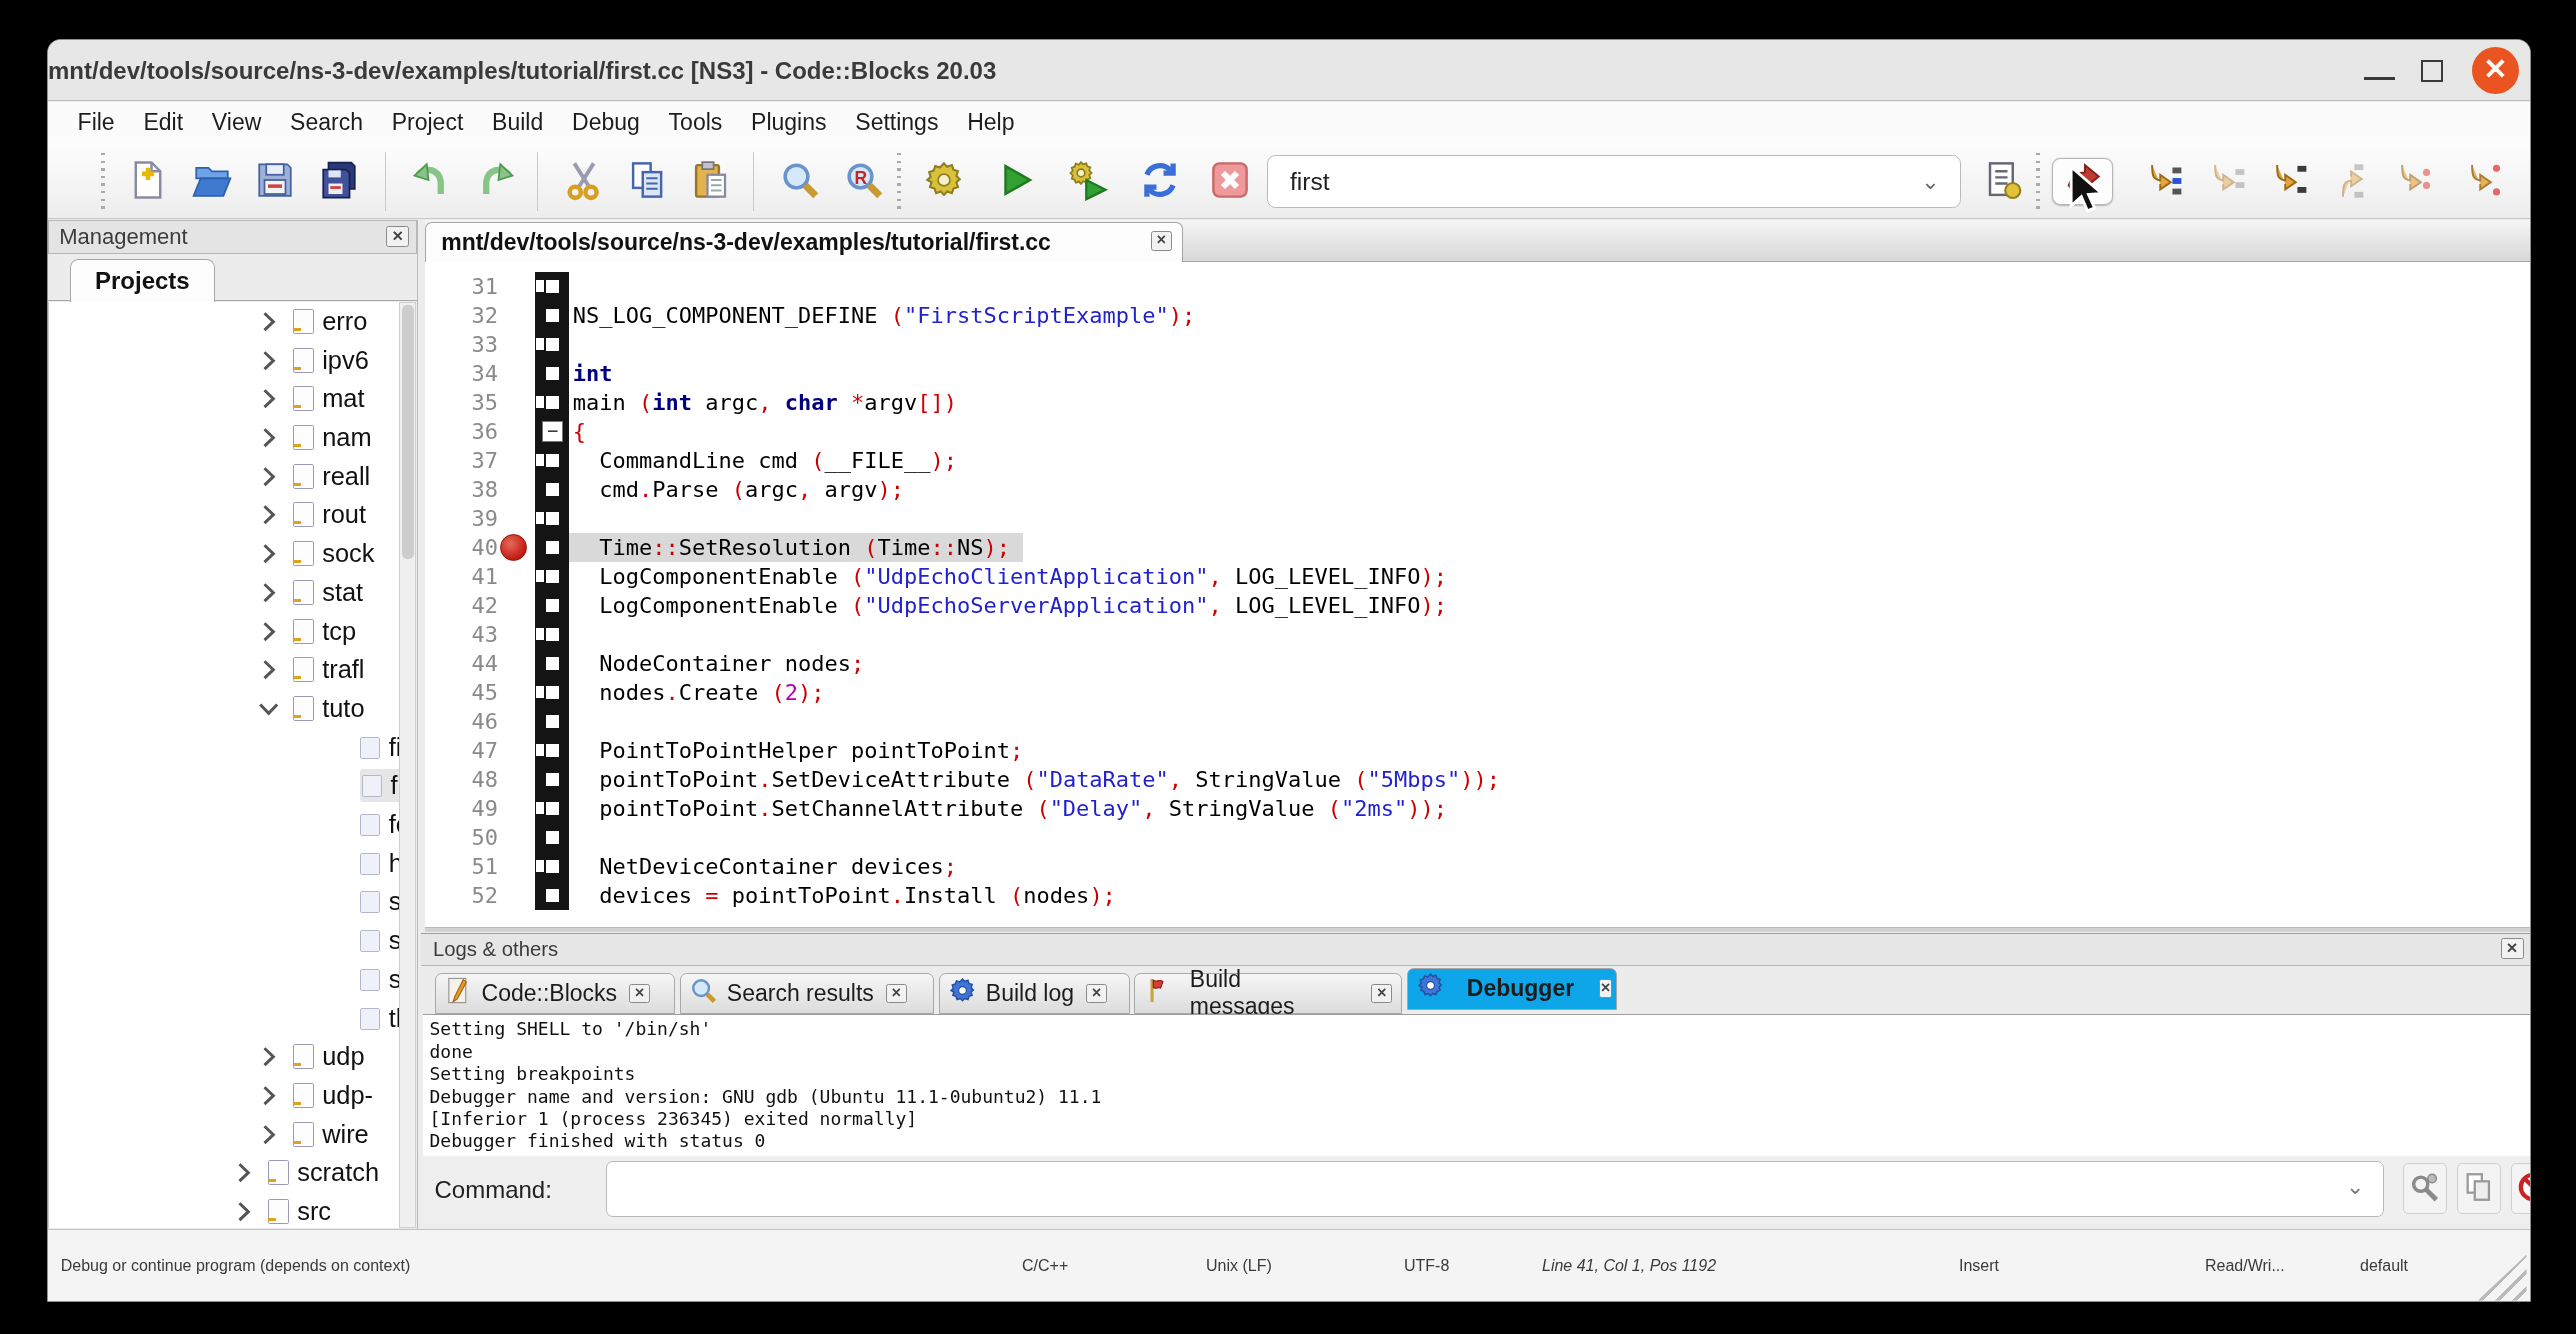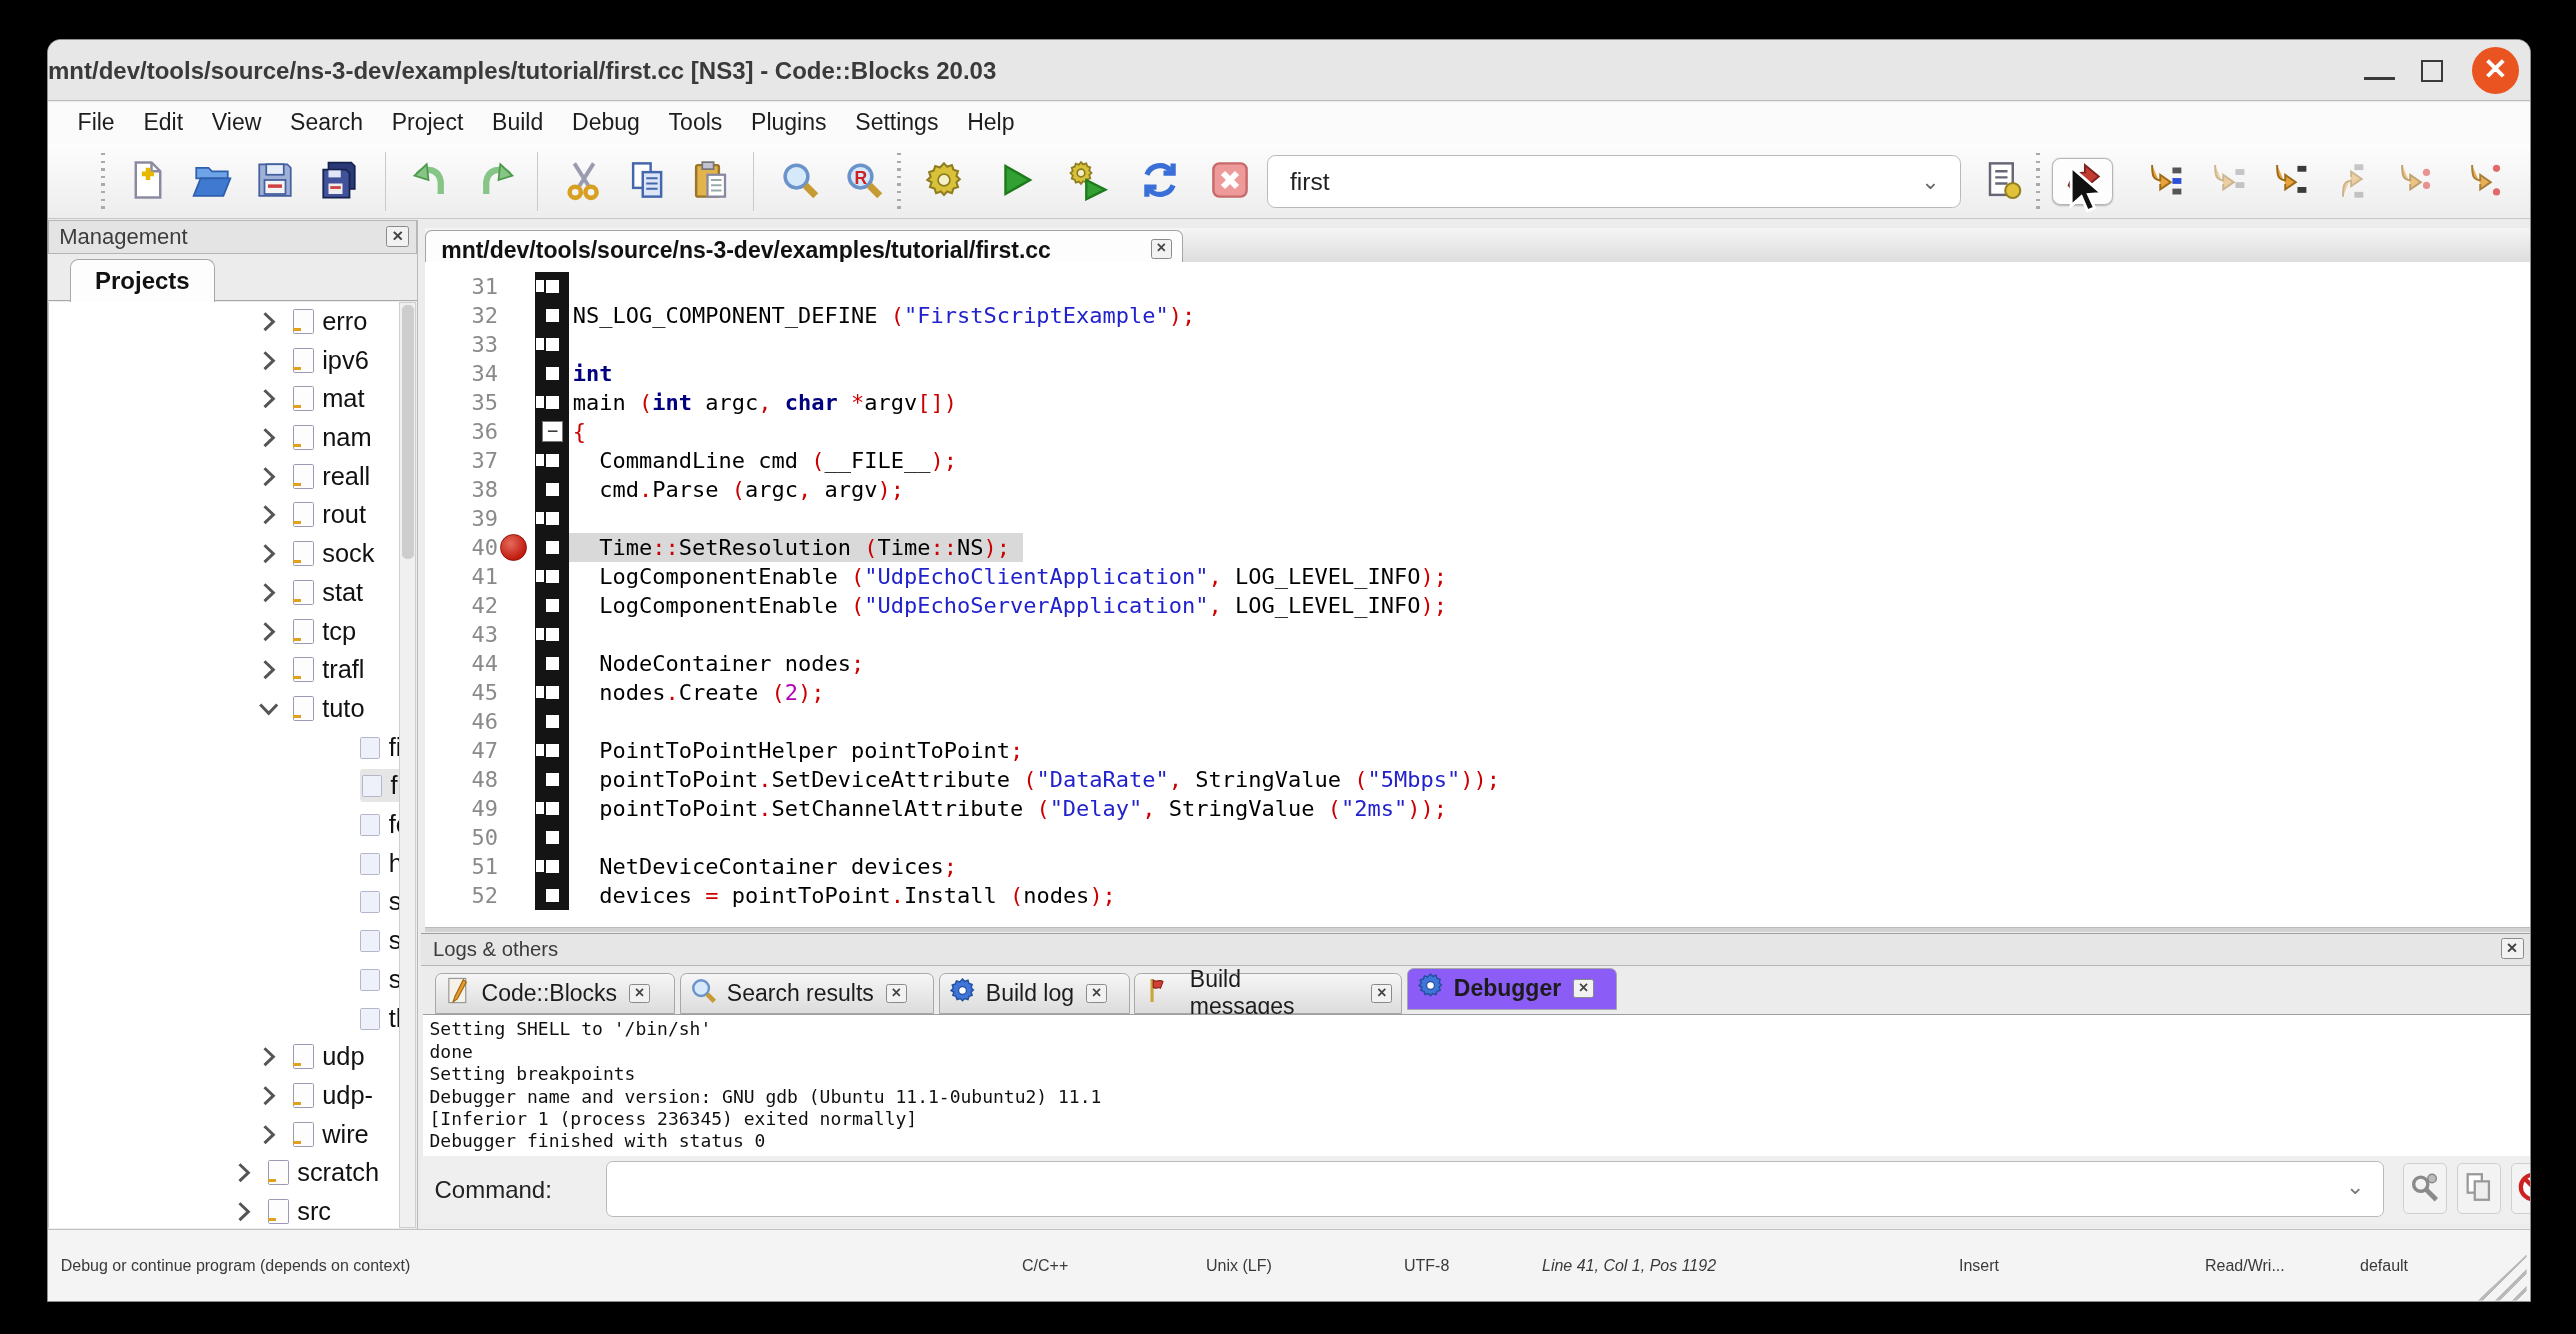--- a/index.html
+++ b/index.html
@@ -54,21 +54,21 @@
   .chev.exp svg{transform:rotate(90deg);}
   .ticon{width:20.3px;height:24.6px;background:#fdfdfd;border:1.7px solid #9a9ab4;border-radius:1.7px;
     position:relative;margin-right:8.5px;flex:0 0 20.3px;}
   .ticon::after{content:"";position:absolute;left:-1.7px;bottom:1.7px;width:8.5px;height:3.4px;background:#e0a020;}
   .ticon.leaf{width:17px;height:22px;background:#eef0fa;border-color:#b4b6cc;}
   .ticon.leaf::after{display:none;}
   .vscroll{position:absolute;right:0.8px;top:82px;width:17px;height:926px;background:#f0f0f0;border:0.8px solid #cfcfcf;}
   .vscroll::after{content:"";position:absolute;left:1.7px;top:1.7px;width:12px;height:254px;background:#cdcdcd;border-radius:5.1px;}
   
   .edit-tabbar{position:absolute;left:377px;top:180px;width:2107px;height:42px;
-    background:linear-gradient(#f5f5f5,#d8d8d8);border-bottom:0.8px solid #a5a5a5;margin-top:8px;}
+    background:linear-gradient(#f5f5f5,#d8d8d8);border-bottom:0.8px solid #a5a5a5;}
   .edit-tab{position:absolute;left:0;top:1.7px;width:758px;height:41px;background:#fdfdfd;
     border:0.8px solid #a5a5a5;border-bottom:none;border-radius:6.8px 6.8px 0 0;
     font-size:23px;font-weight:bold;color:#111;line-height:39px;padding-left:15.2px;}
   .edit-tab .xbox{position:absolute;right:10.2px;top:8.5px;width:21px;height:19.5px;line-height:16px;font-size:12.7px;}
   .editor{position:absolute;left:377px;top:222px;width:2107px;height:666px;background:#fff;overflow:hidden;}
   .codepane{position:absolute;left:0;top:10.2px;width:100%;}
   .cline{position:relative;height:29px;display:flex;font-family:"DejaVu Sans Mono",monospace;font-size:22px;
     line-height:29px;white-space:pre;}
   .lnum{flex:0 0 85px;text-align:right;padding-right:12px;color:#8a8a8a;}
   .bpm{flex:0 0 25.4px;position:relative;}
@@ -86,21 +86,21 @@
   .hsash{position:absolute;left:377px;top:887px;width:2107px;height:5.1px;background:#d2d2d2;border-top:0.8px solid #bbb;}
   
   .logs{position:absolute;left:373px;top:893px;width:2111px;height:293px;background:#ececec;border-top:0.8px solid #9e9e9e;}
   .logs-head{position:absolute;left:0;top:0;width:100%;height:32px;background:#e6e6e6;border-bottom:0.8px solid #b5b5b5;
     font-size:20.3px;color:#3c3c3c;line-height:30.5px;padding-left:12px;}
   .logs-head .xbox{position:absolute;right:8.5px;top:4.2px;}
   .logs-tabs{position:absolute;left:6.8px;top:32px;width:2100px;height:47px;}
   .ltab{position:absolute;top:6.8px;height:41px;background:linear-gradient(#f6f6f6,#dcdcdc);
     border:0.8px solid #a8a8a8;border-radius:6.8px 6.8px 0 0;display:flex;align-items:center;padding:0 8.5px;
     font-size:23px;color:#1c1c1c;}
-  .ltab.active{top:1.7px;height:42px;background:#8b5cf6;font-weight:bold;}
+  .ltab.active{top:1.7px;height:42px;background:#0ea5e9;font-weight:bold;gap:13px;}
   .ltab svg{width:29px;height:29px;margin-right:8.5px;}
   .ltab .xbox{margin-left:12px;width:21px;height:19.5px;line-height:16px;font-size:12.7px;}
   .logout{position:absolute;left:1.7px;top:80px;width:2108px;height:142px;background:#fff;border-top:0.8px solid #9e9e9e;
     font-family:"DejaVu Sans Mono",monospace;font-size:18px;color:#101010;line-height:22.4px;padding:3.4px 0 0 6.8px;white-space:pre;}
   .cmdrow{position:absolute;left:0;top:222px;width:100%;height:68px;background:#efefef;}
   .cmdlabel{position:absolute;left:13.5px;top:0;height:68px;line-height:68px;font-size:24px;color:#222;}
   .cmdinput{position:absolute;left:185px;top:5.1px;width:1778px;height:56px;background:#fff;border:0.8px solid #b9b9b9;border-radius:6.8px;}
   .cmdinput .chev-d{position:absolute;right:18.6px;top:12px;color:#777;font-size:22px;}
   .cmdbtn{position:absolute;top:6.8px;width:44px;height:51px;background:#f3f3f3;border:0.8px solid #cfcfcf;border-radius:5.1px;
     display:flex;align-items:center;justify-content:center;}

